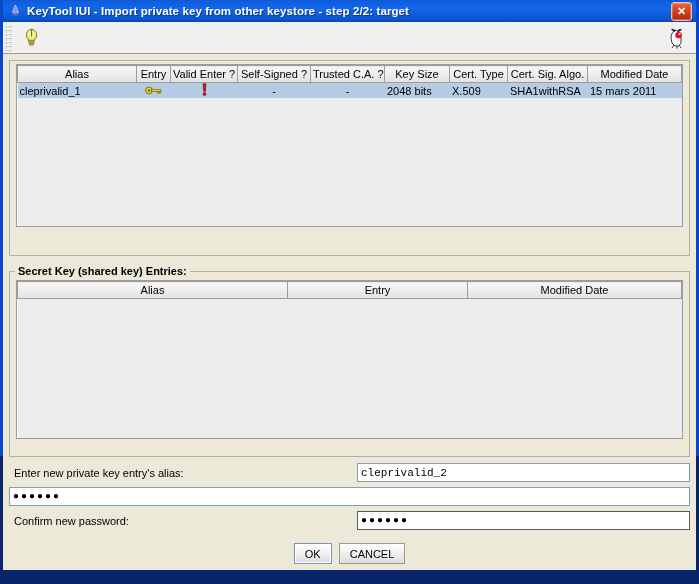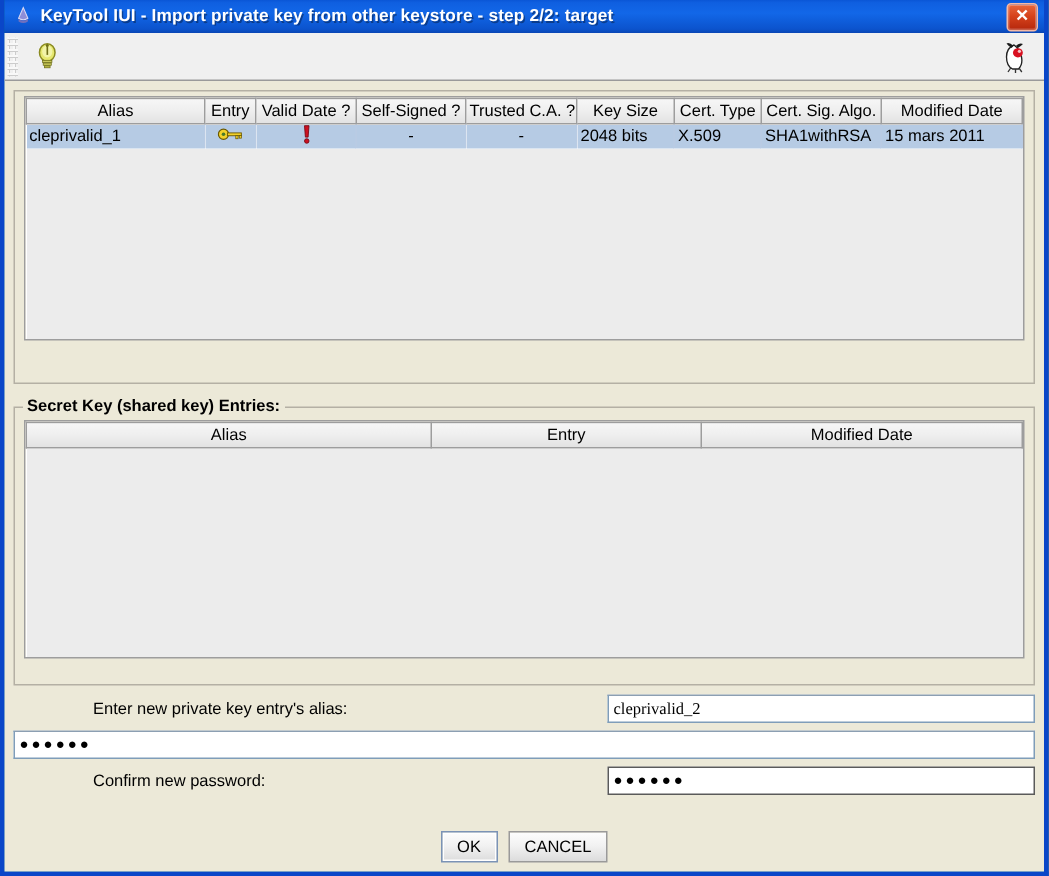--- a/index.html
+++ b/index.html
@@ -3,25 +3,25 @@
 <meta charset="utf-8">
 <style>
   html,body{margin:0;padding:0;}
   body{
     width:699px;height:584px;overflow:hidden;
     font-family:"Liberation Sans", sans-serif;
     font-size:11px;
     background:#0a246a;
   }
   .window{
-    position:absolute;left:0;top:0;width:699px;height:584px;
+    position:absolute;left:0;top:0;width:699px;height:456px;
     box-sizing:border-box;
     border:3px solid #0a46c8;
     border-top:0;
-    background:#0369a1;
+    background:#f9a8d4;
     display:flex;flex-direction:column;
   }
   
   .titlebar{
     height:22px;flex:0 0 22px;
     background:linear-gradient(180deg,#0a56d6 0%,#0f5fe0 8%,#1267e8 40%,#0b53cd 88%,#0a46b4 100%);
     display:flex;align-items:center;
     padding:0 2px 0 4px;
     box-sizing:border-box;
   }
@@ -136,30 +136,30 @@
   }
   .frow{
     display:flex;align-items:center;
     height:23px;
     margin-bottom:1px;
   }
   .flabel{
     flex:0 0 348px;
     padding-left:5px;
     box-sizing:border-box;
-    font-size:11px;color:#000;margin-left:48px;
+    font-size:11px;color:#000;
   }
   .finput{
     flex:1 1 auto;
     height:19px;
     box-sizing:border-box;
     border:1px solid #7f9db9;
     border-top-color:#8c9fb2;
     background:#ffffff;
-    font-family:Liberation Serif, serif;
+    font-family:Liberation Mono, monospace;
     font-size:11px;
     padding:0 3px;
     color:#000;
     outline:none;
     margin-right:0;
   }
   .finput.pw{letter-spacing:2px;font-size:10px;}
   .finput.focused{border:1px solid #5a5a5a;}
   
   .btnrow{
@@ -240,21 +240,21 @@
               <col style="width:74px">
                 <col style="width:65px">
                 <col style="width:58px">
                 <col style="width:80px">
                 <col>
             </colgroup>
             <thead>
               <tr>
                 <th>Alias</th>
                 <th>Entry</th>
-                <th>Valid Date ?</th>
+                <th>Valid Enter ?</th>
                 <th>Self-Signed ?</th>
                 <th>Trusted C.A. ?</th>
                 <th>Key Size</th>
                 <th>Cert. Type</th>
                 <th>Cert. Sig. Algo.</th>
                 <th>Modified Date</th>
               </tr>
             </thead>
             <tbody>
               <tr class="sel">

